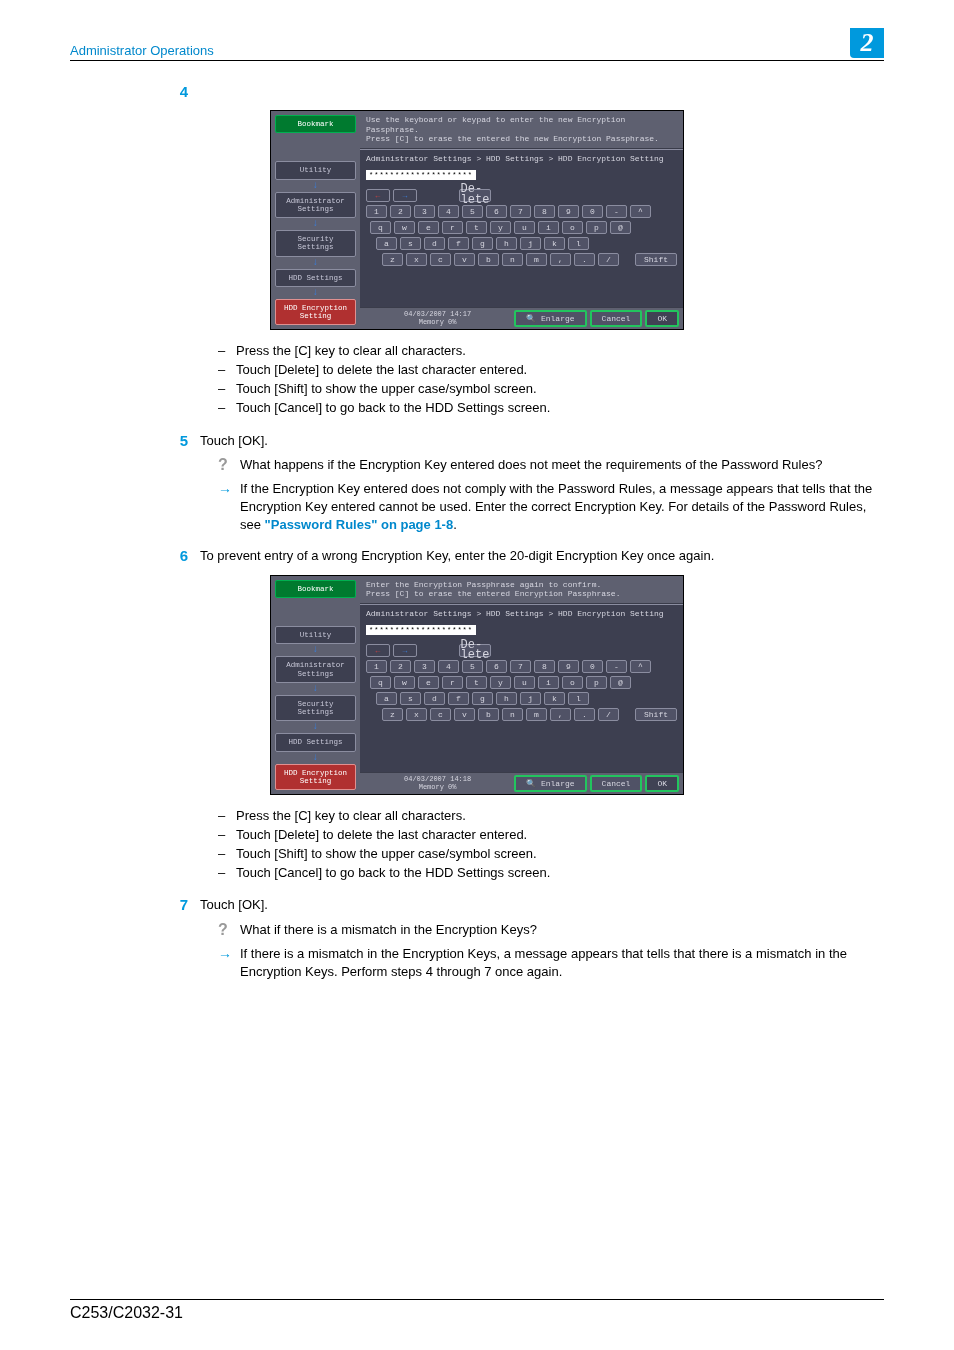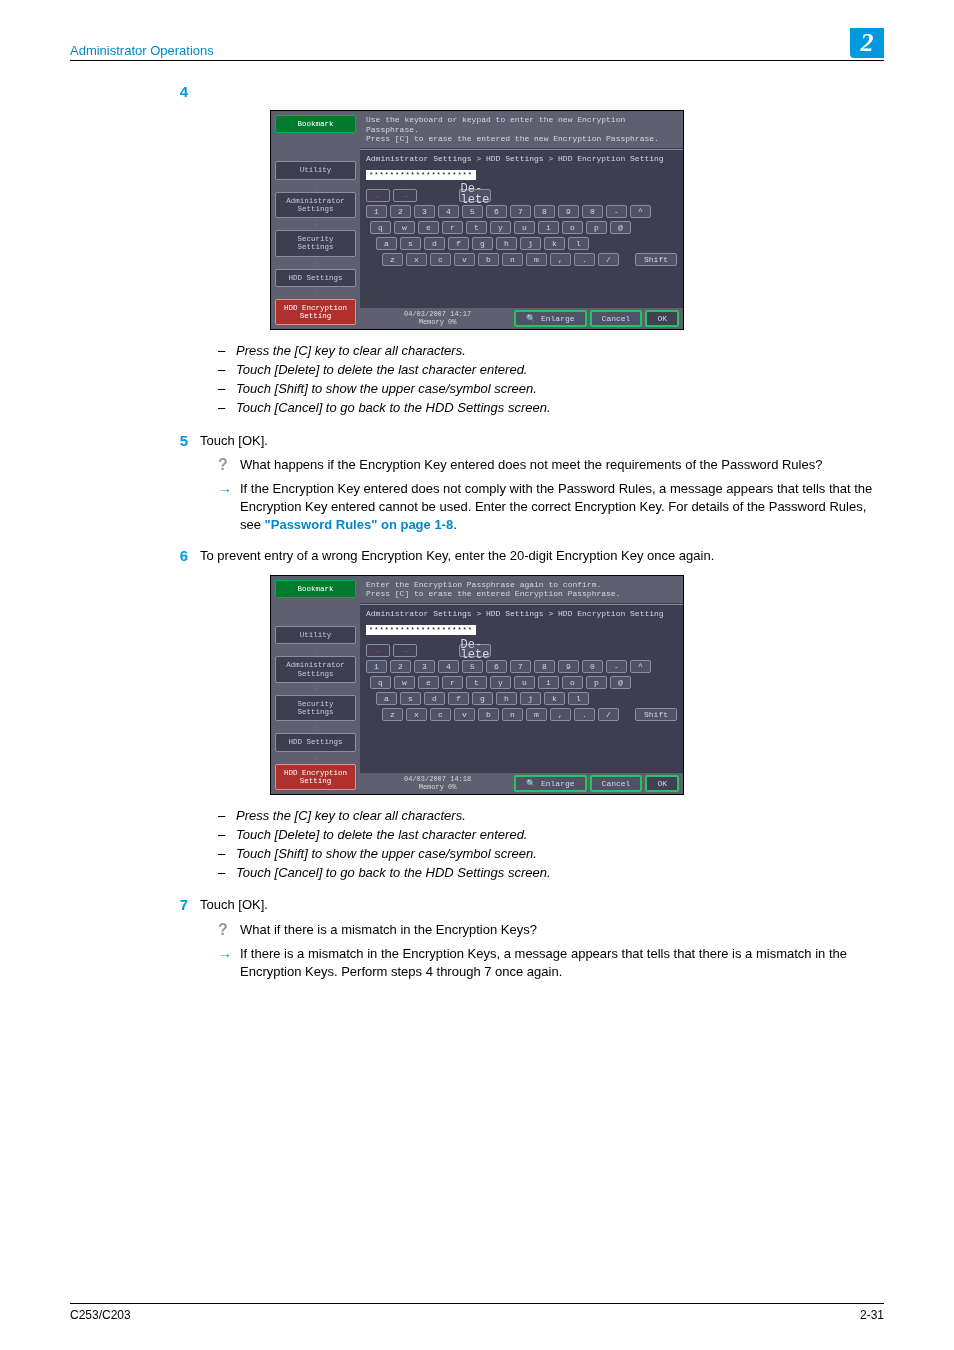--- a/index.html
+++ b/index.html
@@ -44,21 +44,21 @@
     width: 40px;
     flex-shrink: 0;
     text-align: right;
     color: #0099dd;
     font-weight: bold;
     font-size: 15px;
     padding-right: 12px;
     margin-left: 90px;
   }
   .step-text { flex: 1; line-height: 1.4; }
-  .bullet-list { margin: 6px 0 14px 148px; padding: 0; font-style: italic; }
+  .bullet-list { margin: 6px 0 14px 148px; padding: 0; }
   .bullet-list li { list-style: none; padding-left: 18px; text-indent: -18px; line-height: 1.45; }
   .bullet-list li::before { content: "–"; display: inline-block; width: 18px; text-indent: 0; }
   .qa { margin: 6px 0 2px 148px; display: flex; }
   .qa-icon { width: 22px; flex-shrink: 0; color: #999; font-weight: bold; font-size: 16px; }
   .qa-text { flex: 1; line-height: 1.4; }
   .arrow-icon { color: #0099dd; font-size: 14px; font-weight: bold; }
   .link { color: #0088cc; font-weight: bold; }
 
   
   .screenshot {
@@ -139,24 +139,23 @@
     border-radius: 2px;
   }
   .ss-btn.ok { background: #404254; }
 
   .page-footer {
     position: absolute;
     bottom: 28px;
     left: 70px;
     right: 70px;
     display: flex;
-    justify-content: space-between;
     border-top: 1px solid #000;
     padding-top: 4px;
-    font-size: 12px;
+    font-size: 16px;
   }
 </style>
 </head>
 <body>
 
 <div class="page">
 
   <div class="header">
     <span class="header-text">Administrator Operations</span>
     <span class="chapter-badge">2</span>

